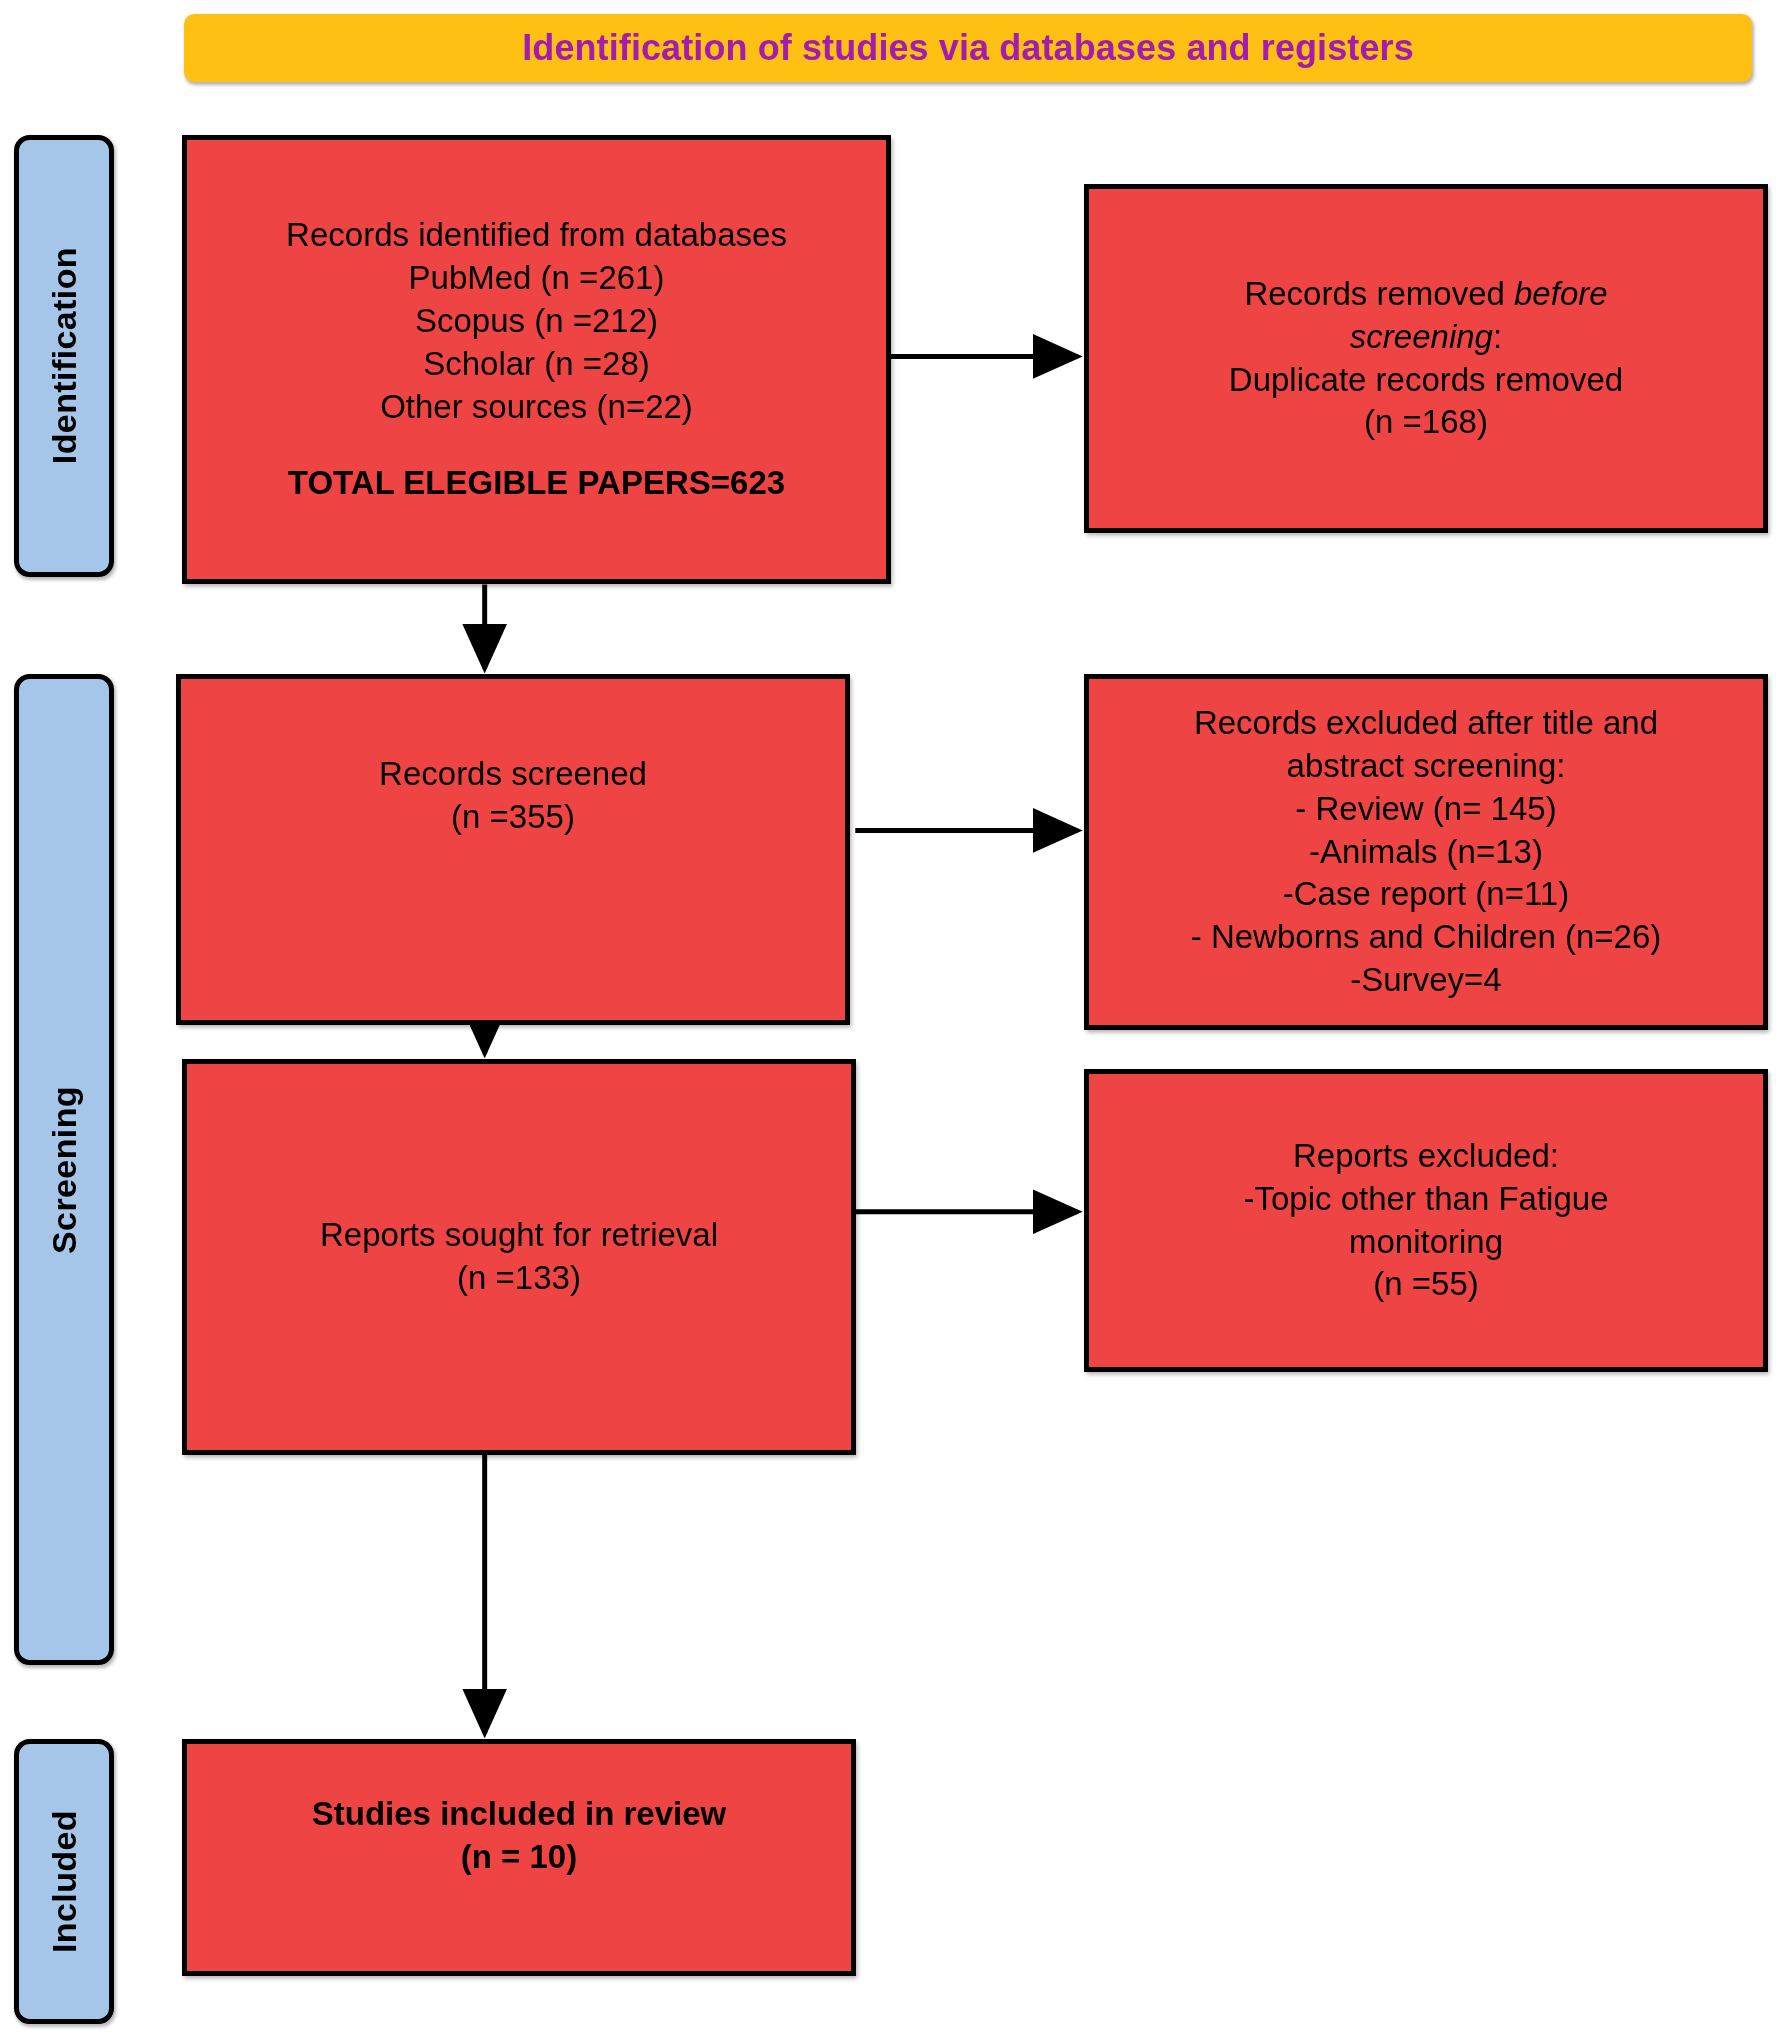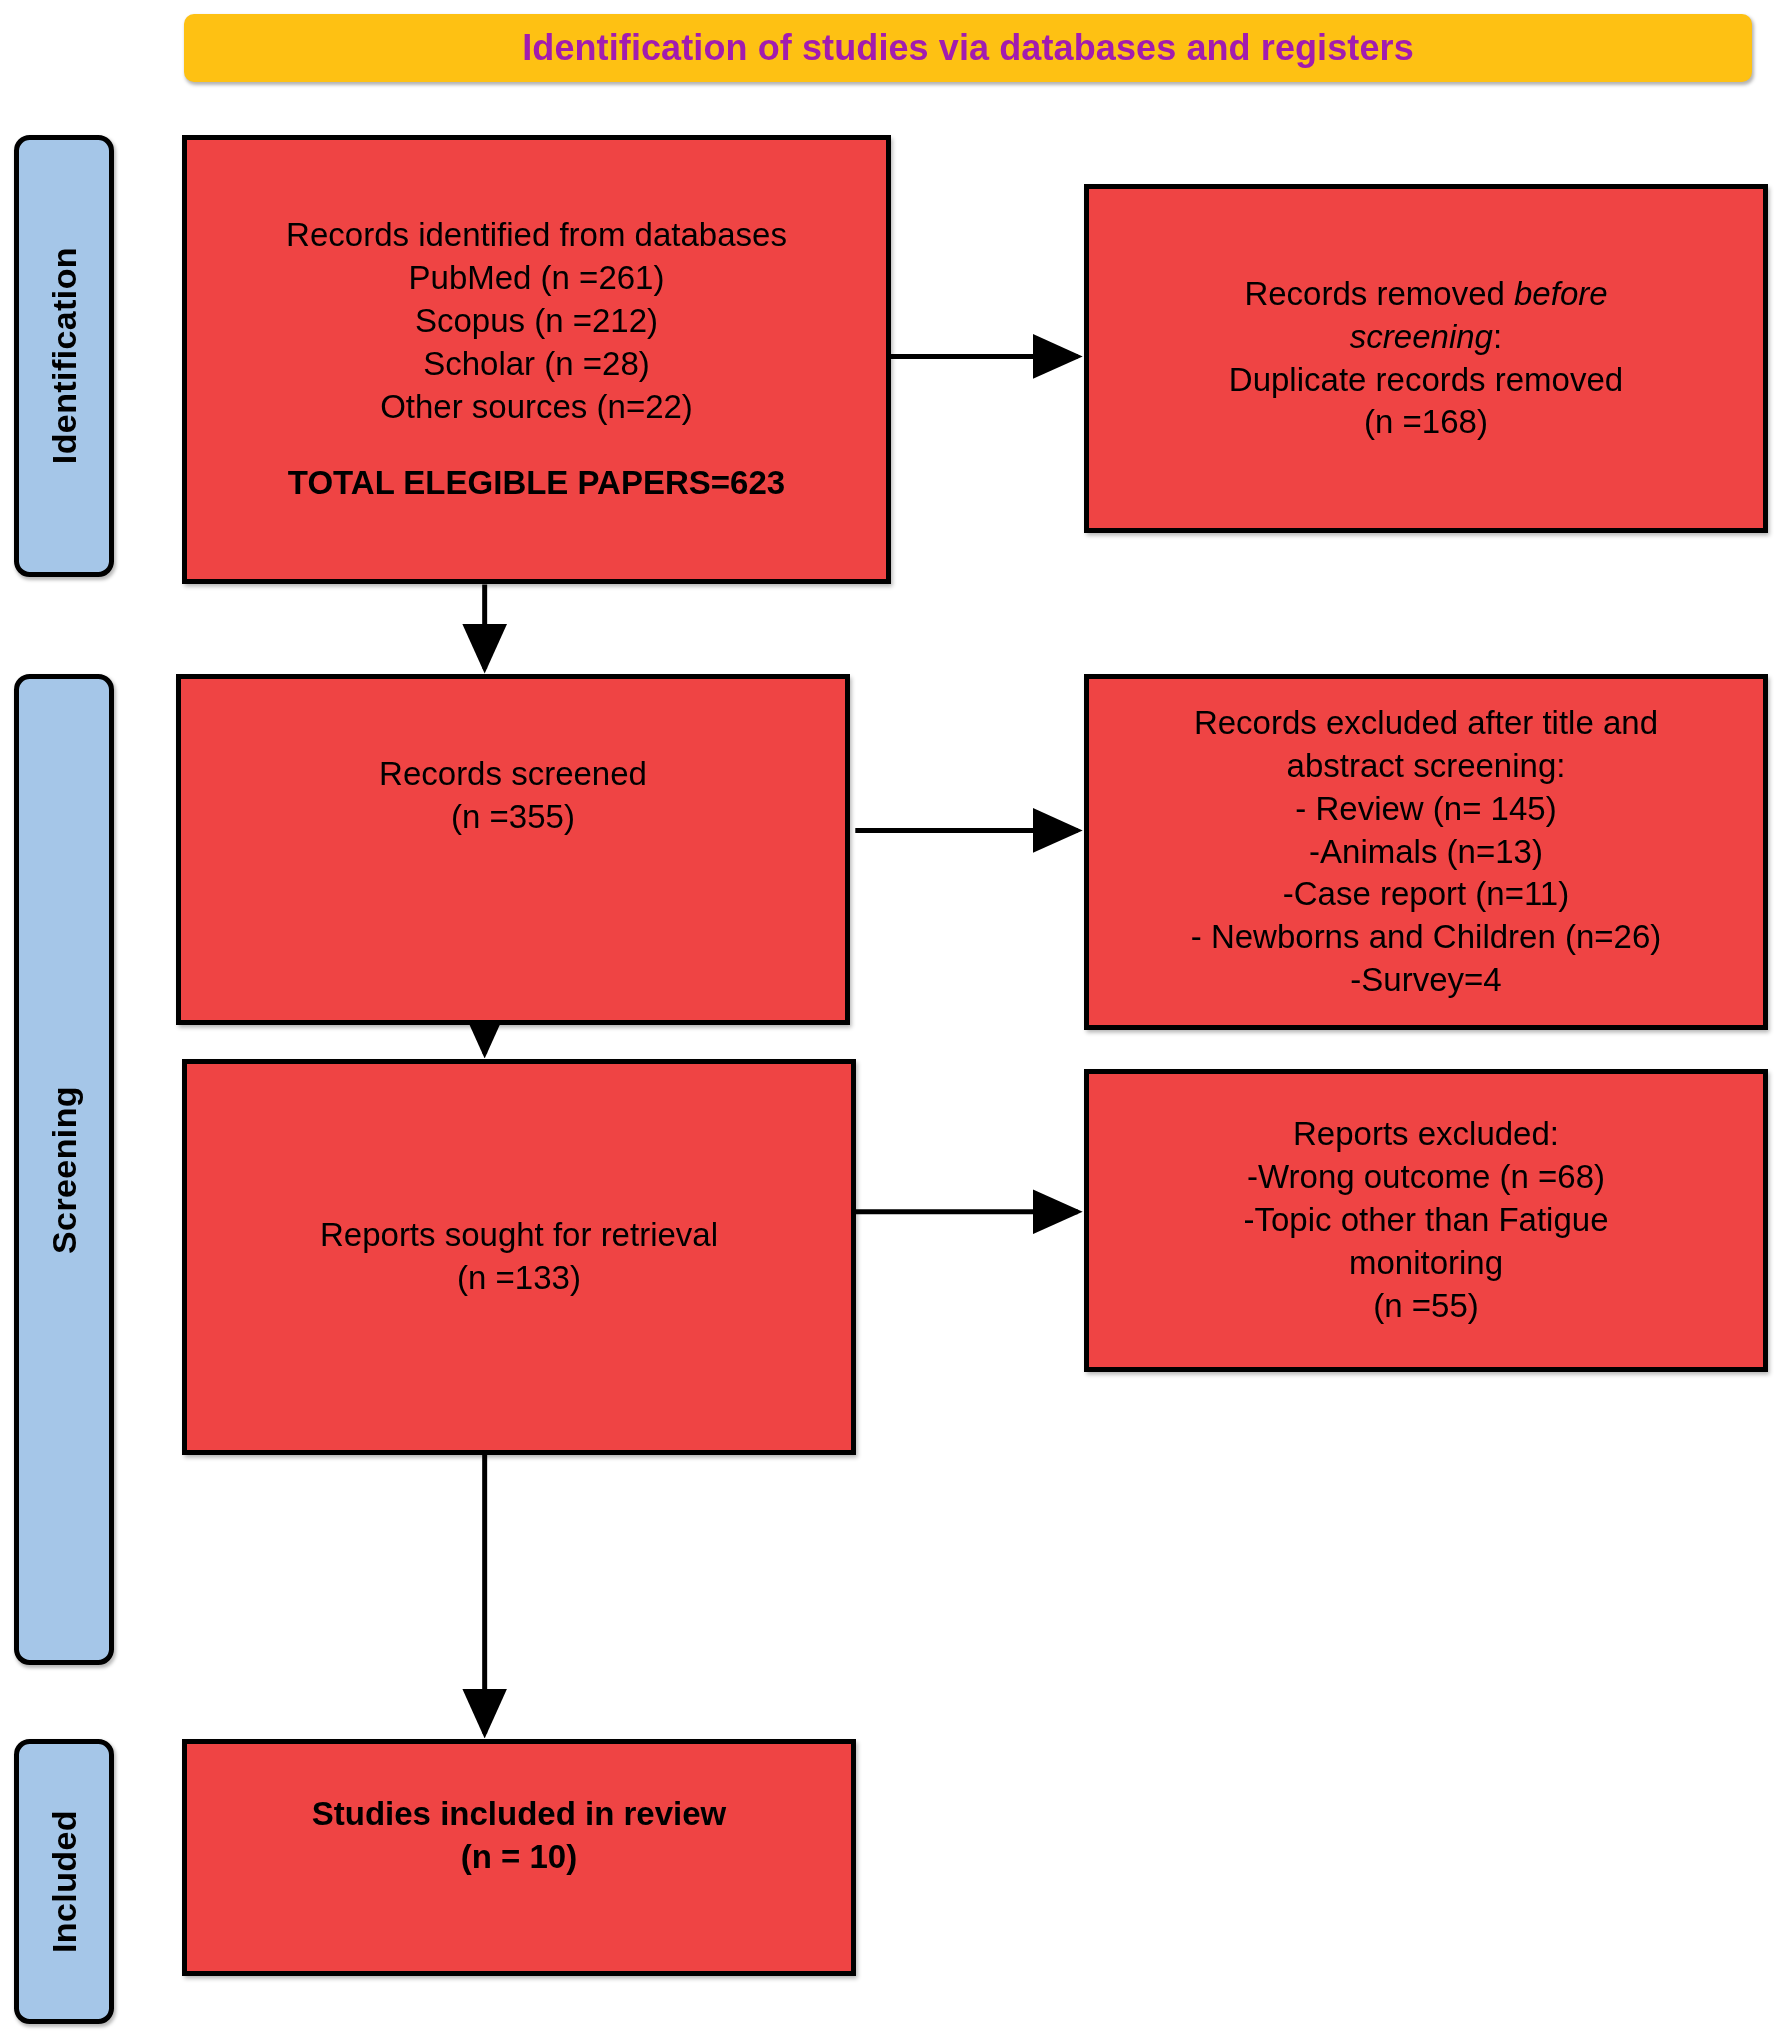--- a/index.html
+++ b/index.html
@@ -189,21 +189,20 @@
       <span class="line">-Animals (n=13)</span>
       <span class="line">-Case report (n=11)</span>
       <span class="line">- Newborns and Children (n=26)</span>
       <span class="line">-Survey=4</span>
     </div>
   </div>
 
   <div class="fbox" style="left:1084px; top:1069px; width:684px; height:303px;">
     <div class="inner">
       <span class="line">Reports excluded:</span>
-      <span class="line">-Wrong outcome (n =68)</span>
       <span class="line">-Topic other than Fatigue</span>
       <span class="line">monitoring</span>
       <span class="line">(n =55)</span>
     </div>
   </div>
 
 </div>
 
 
 </body></html>

